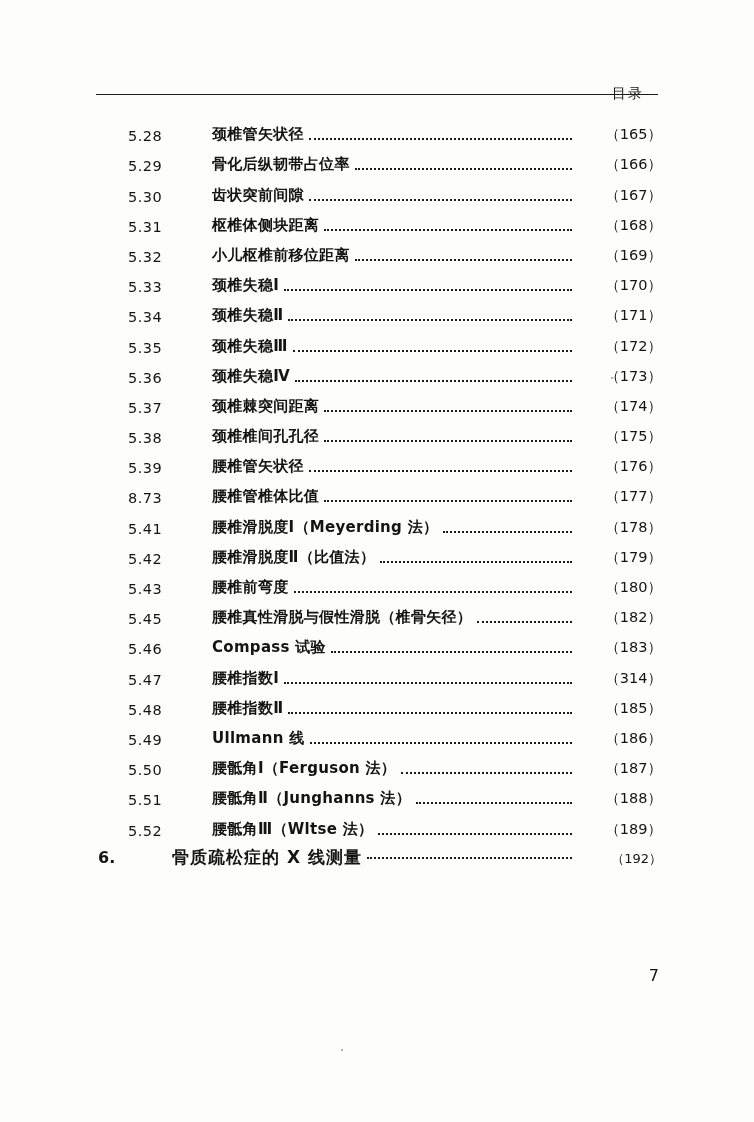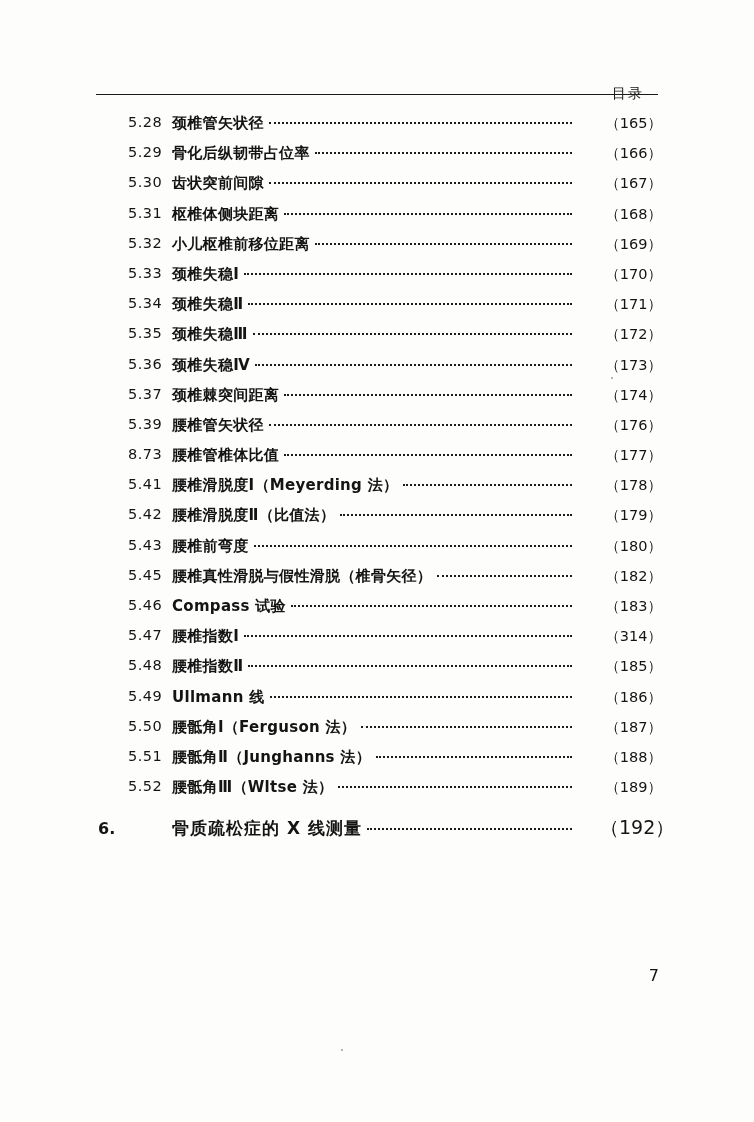--- a/index.html
+++ b/index.html
@@ -34,38 +34,39 @@
     border-top: 1.6px solid #1a1a1a;
   }
   .toc {
     position: absolute;
     top: 114px;
     left: 96px;
     width: 566px;
   }
   .row {
     display: flex;
-    align-items: flex-start;
+    align-items: flex-end;
     height: 30.2px;
     font-size: 15px;
   }
   .num {
     width: 76px;
     text-align: left;
     padding-left: 32px;
     box-sizing: border-box;
     font-size: 14.5px;
     letter-spacing: 0.5px;
     white-space: nowrap;
   }
   .title {
     font-weight: bold;
     white-space: nowrap;
     font-size: 15px;
     letter-spacing: 0.3px;
+    margin-left: 40px;
   }
   .leader {
     flex: 1;
     position: relative;
     margin: 0 3px 0 5px;
     overflow: hidden;
     height: 14px;
   }
   .leader::before {
     content: "";
@@ -100,21 +101,21 @@
   .chapter .ctitle {
     font-weight: bold;
     font-size: 17px;
     letter-spacing: 1px;
     white-space: nowrap;
   }
   .chapter .leader {
     height: 16px;
   }
   .chapter .pageno {
-    font-size: 19px;
+    font-size: 13px;
     font-weight: normal;
   }
   .folio {
     position: absolute;
     top: 966px;
     right: 95px;
     font-size: 16px;
   }
   .speck {
     position: absolute;
@@ -186,20 +187,26 @@
           <span class="num">5.36</span>
           <span class="title">颈椎失稳Ⅳ</span>
           <span class="leader"></span>
           <span class="pageno">（173）</span>
         </div>
         <div class="row">
           <span class="num">5.37</span>
           <span class="title">颈椎棘突间距离</span>
           <span class="leader"></span>
           <span class="pageno">（174）</span>
+        </div>
+        <div class="row">
+          <span class="num">5.38</span>
+          <span class="title">颈椎椎间孔孔径</span>
+          <span class="leader"></span>
+          <span class="pageno">（175）</span>
         </div>
         <div class="row">
           <span class="num">5.39</span>
           <span class="title">腰椎管矢状径</span>
           <span class="leader"></span>
           <span class="pageno">（176）</span>
         </div>
         <div class="row">
           <span class="num">8.73</span>
           <span class="title">腰椎管椎体比值</span>

